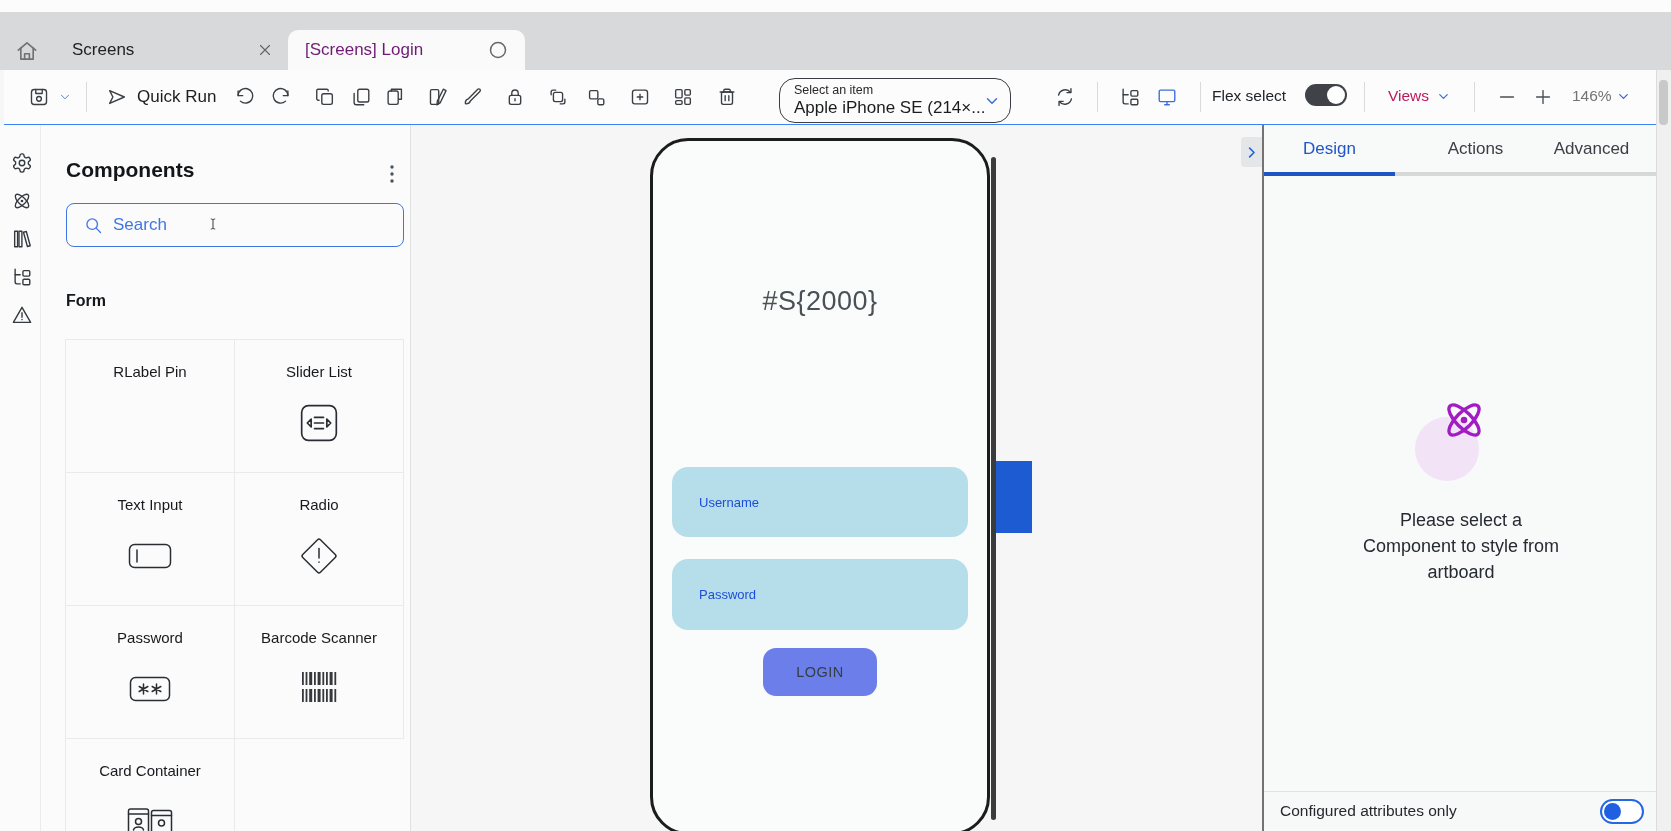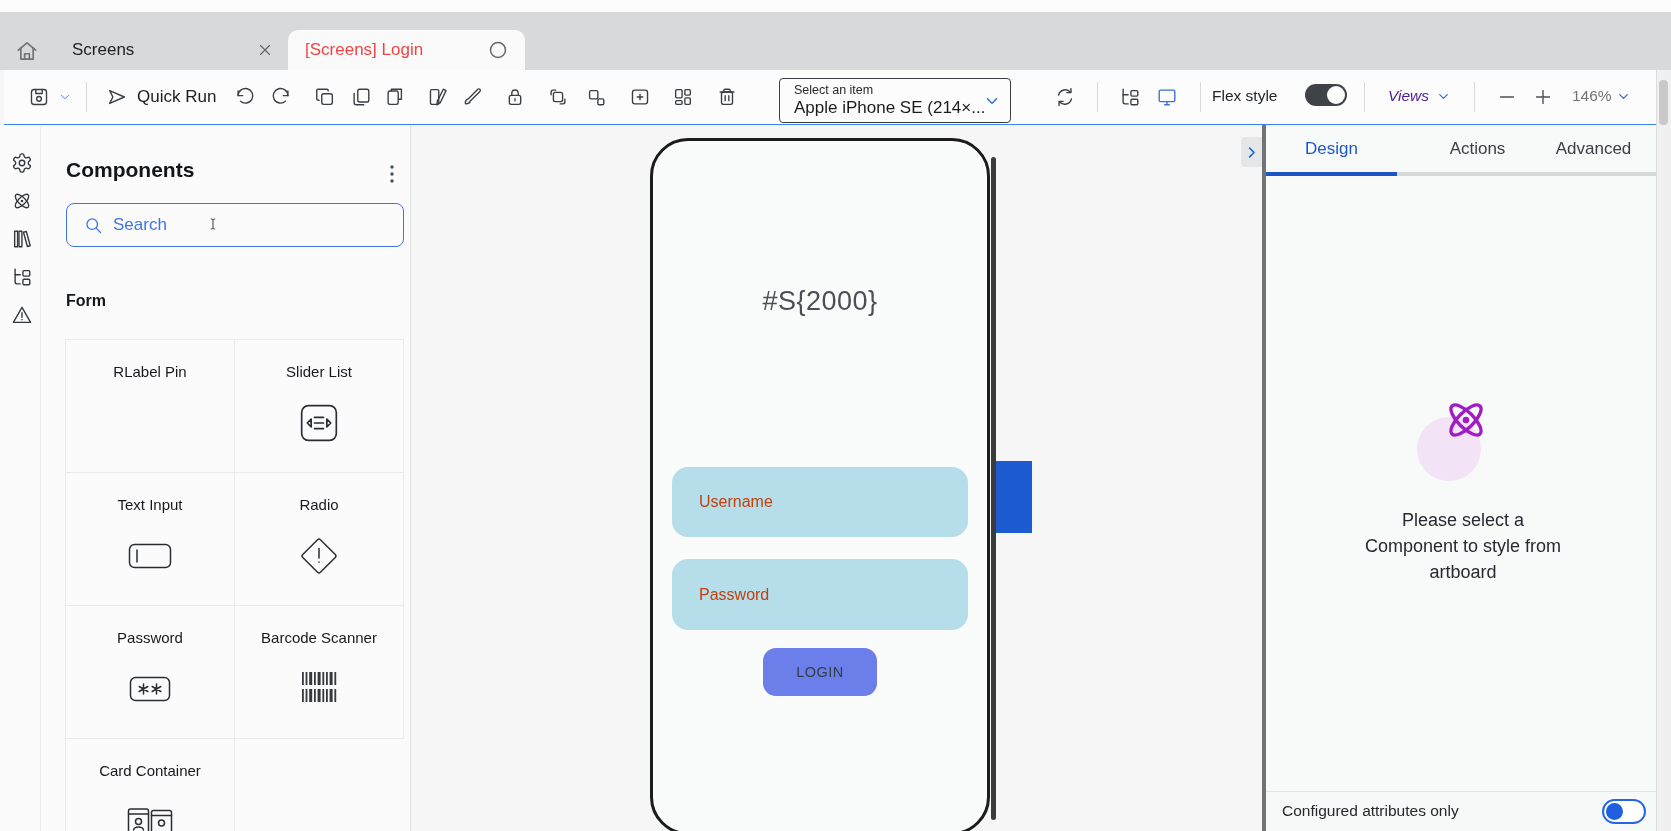--- a/index.html
+++ b/index.html
@@ -12,39 +12,39 @@
   .ic{fill:none;stroke:currentColor;stroke-width:1.5;stroke-linecap:round;stroke-linejoin:round;}
 
   
   .top-strip{position:absolute;left:0;top:0;width:1671px;height:12px;background:#FCFCFC;}
   .tabbar{position:absolute;left:0;top:12px;width:1671px;height:58px;background:#D8D9DA;}
   .home-btn{position:absolute;left:14px;top:26px;width:26px;height:26px;color:#6E7276;cursor:pointer;}
   .tab-inactive-label{position:absolute;left:72px;top:28px;font-size:17px;color:#202325;}
   .tab-close{position:absolute;left:256px;top:29px;width:18px;height:18px;color:#5F6468;cursor:pointer;}
   .tab-active{position:absolute;left:288px;top:18px;width:237px;height:40px;background:#FAFAFA;
     border-radius:10px 10px 0 0;}
-  .tab-active-label{position:absolute;left:17px;top:10px;font-size:17px;color:#ef4444;}
+  .tab-active-label{position:absolute;left:17px;top:10px;font-size:17px;color:#701a75;}
   .tab-status-circle{position:absolute;left:200px;top:10px;width:20px;height:20px;color:#63686D;}
 
   
   .toolbar{position:absolute;left:4px;top:70px;width:1671px;height:54px;background:#FCFCFC;
     border-bottom:1px solid #3b82f6;}
   .tbtn{position:absolute;top:16px;width:22px;height:22px;color:#3A3F44;cursor:pointer;}
   .tdivider{position:absolute;top:12px;width:1px;height:30px;background:#D9DADB;}
   .quickrun-label{position:absolute;left:133px;top:17px;font-size:17px;color:#1B1D1F;font-weight:500;cursor:pointer;}
   .device-select{position:absolute;left:775px;top:8px;width:230px;height:43px;border:1.6px solid #3A3E42;
-    border-radius:4px;background:#FCFCFC;cursor:pointer;}
+    border-radius:16px;background:#FCFCFC;cursor:pointer;}
   .device-label{position:absolute;left:14px;top:4px;font-size:12.5px;color:#26282A;}
   .device-value{position:absolute;left:14px;top:19px;font-size:17px;color:#1A1C1E;white-space:nowrap;}
   .device-chev{position:absolute;right:9px;top:13px;width:18px;height:18px;color:#3D6FD9;}
   .flex-label{position:absolute;left:1208px;top:17px;font-size:15.5px;color:#212529;}
   .toggle-dark{position:absolute;left:1301px;top:14px;width:42px;height:22px;border-radius:11px;
     background:#3F4347;cursor:pointer;}
   .toggle-dark .knob{position:absolute;right:2px;top:2px;width:18px;height:18px;border-radius:50%;background:#FFFFFF;}
-  .views-label{position:absolute;left:1384px;top:17px;font-size:15.5px;color:#4c1d95;cursor:pointer;font-style:italic;}
+  .views-label{position:absolute;left:1384px;top:17px;font-size:15.5px;color:#be185d;cursor:pointer;}
   .views-chev{position:absolute;left:1432px;top:19px;width:15px;height:15px;color:#3D6FD9;cursor:pointer;}
   .zoom-label{position:absolute;left:1568px;top:17px;font-size:15.5px;color:#737373;cursor:pointer;}
   .zoom-chev{position:absolute;left:1612px;top:19px;width:15px;height:15px;color:#3D63D9;cursor:pointer;}
 
   
   .rail{position:absolute;left:0;top:125px;width:40px;height:706px;background:#FBFBFC;border-right:1px solid #ECECED;}
   .rail-btn{position:absolute;left:11px;width:22px;height:22px;color:#33393F;cursor:pointer;}
 
   
   .cpanel{position:absolute;left:41px;top:125px;width:369px;height:706px;background:#FBFBFC;overflow:hidden;}
@@ -73,29 +73,29 @@
   .canvas{position:absolute;left:411px;top:125px;width:851px;height:706px;background:#F6F6F7;}
   .selection-rect{position:absolute;left:583px;top:336px;width:38px;height:72px;background:#1D5BD3;z-index:1;cursor:pointer;}
   .phone{position:absolute;left:239px;top:13px;width:334px;height:691px;background:#FAFBFB;
     border:3px solid #1B1C1E;border-radius:38px;z-index:2;cursor:pointer;}
   .phone::after{content:"";position:absolute;right:-9px;top:16px;bottom:12px;width:5px;background:#3A3B3C;border-radius:3px;}
   .screen-title{position:absolute;left:0;right:0;top:145px;text-align:center;font-size:27px;font-weight:500;
     letter-spacing:0.5px;color:#4A5156;}
   .field{position:absolute;left:19px;width:296px;height:70px;background:#B6DDEA;border-radius:16px;cursor:pointer;}
   .field-username{top:326px;}
   .field-password{top:418px;height:71px;}
-  .field-text{position:absolute;left:27px;top:0;bottom:0;display:flex;align-items:center;font-size:16px;color:#c2410c;}
+  .field-text{position:absolute;left:27px;top:0;bottom:0;display:flex;align-items:center;font-size:13px;color:#1d4ed8;}
   .login-btn{position:absolute;left:110px;top:507px;width:114px;height:48px;background:#6C7EE9;border-radius:13px;
     display:flex;align-items:center;justify-content:center;font-size:14.5px;font-weight:500;letter-spacing:0.5px;
     color:#323F47;cursor:pointer;}
   .expand-btn{position:absolute;left:830px;top:12px;width:21px;height:30px;background:#E4E6E8;
     border-radius:4px 0 0 4px;z-index:3;cursor:pointer;display:flex;align-items:center;justify-content:center;color:#2465E0;}
 
   
-  .rpanel{position:absolute;left:1262px;top:125px;width:394px;height:706px;background:#F8F9F9;border-left:4px solid #737373;}
+  .rpanel{position:absolute;left:1262px;top:125px;width:394px;height:706px;background:#F8F9F9;border-left:2px solid #737373;}
   .rtabs{position:absolute;left:0;top:0;width:394px;height:50px;}
   .rtab{position:absolute;top:14px;width:131px;text-align:center;font-size:17px;color:#3A4046;cursor:pointer;}
   .rtab.active{color:#2056C8;}
   .rtab-track{position:absolute;left:0;top:47px;width:394px;height:3.5px;background:#D7D8D9;}
   .rtab-ind{position:absolute;left:0;top:47px;width:131px;height:3.5px;background:#1D55C4;}
   .empty-state{position:absolute;left:0;top:270px;width:394px;text-align:center;}
   .atom-wrap{position:relative;width:394px;height:90px;}
   .atom-halo{position:absolute;left:151px;top:22px;width:64px;height:64px;border-radius:50%;background:#F2E3F7;}
   .atom-svg{position:absolute;left:175px;top:0px;color:#A21CC4;}
   .empty-msg{margin:22px auto 2px;width:220px;font-size:18px;line-height:26px;color:#252B31;}
@@ -268,21 +268,21 @@
         <rect x="13" y="14.5" width="7.5" height="6" rx="1.2"></rect>
       </svg>
   </div>
   <div class="tbtn" style="left:1152px;color:#3D6FD9">
     <svg class="ic" viewBox="0 0 24 24">
         <rect x="3.5" y="4.5" width="17" height="12.5" rx="1.5"></rect>
         <path d="M9.5 20.5h5M12 17v3.5"></path>
       </svg>
   </div>
   <div class="tdivider" style="left:1196px"></div>
-  <div class="flex-label">Flex style</div>
+  <div class="flex-label">Flex select</div>
   <div class="toggle-dark">
       <div class="knob"></div>
     </div>
   <div class="tdivider" style="left:1360px"></div>
   <div class="views-label">Views</div>
   <div class="views-chev">
     <svg class="ic" width="15" height="15" viewBox="0 0 24 24" style="stroke-width:2">
         <polyline points="6 9 12 15 18 9"></polyline>
       </svg>
   </div>

